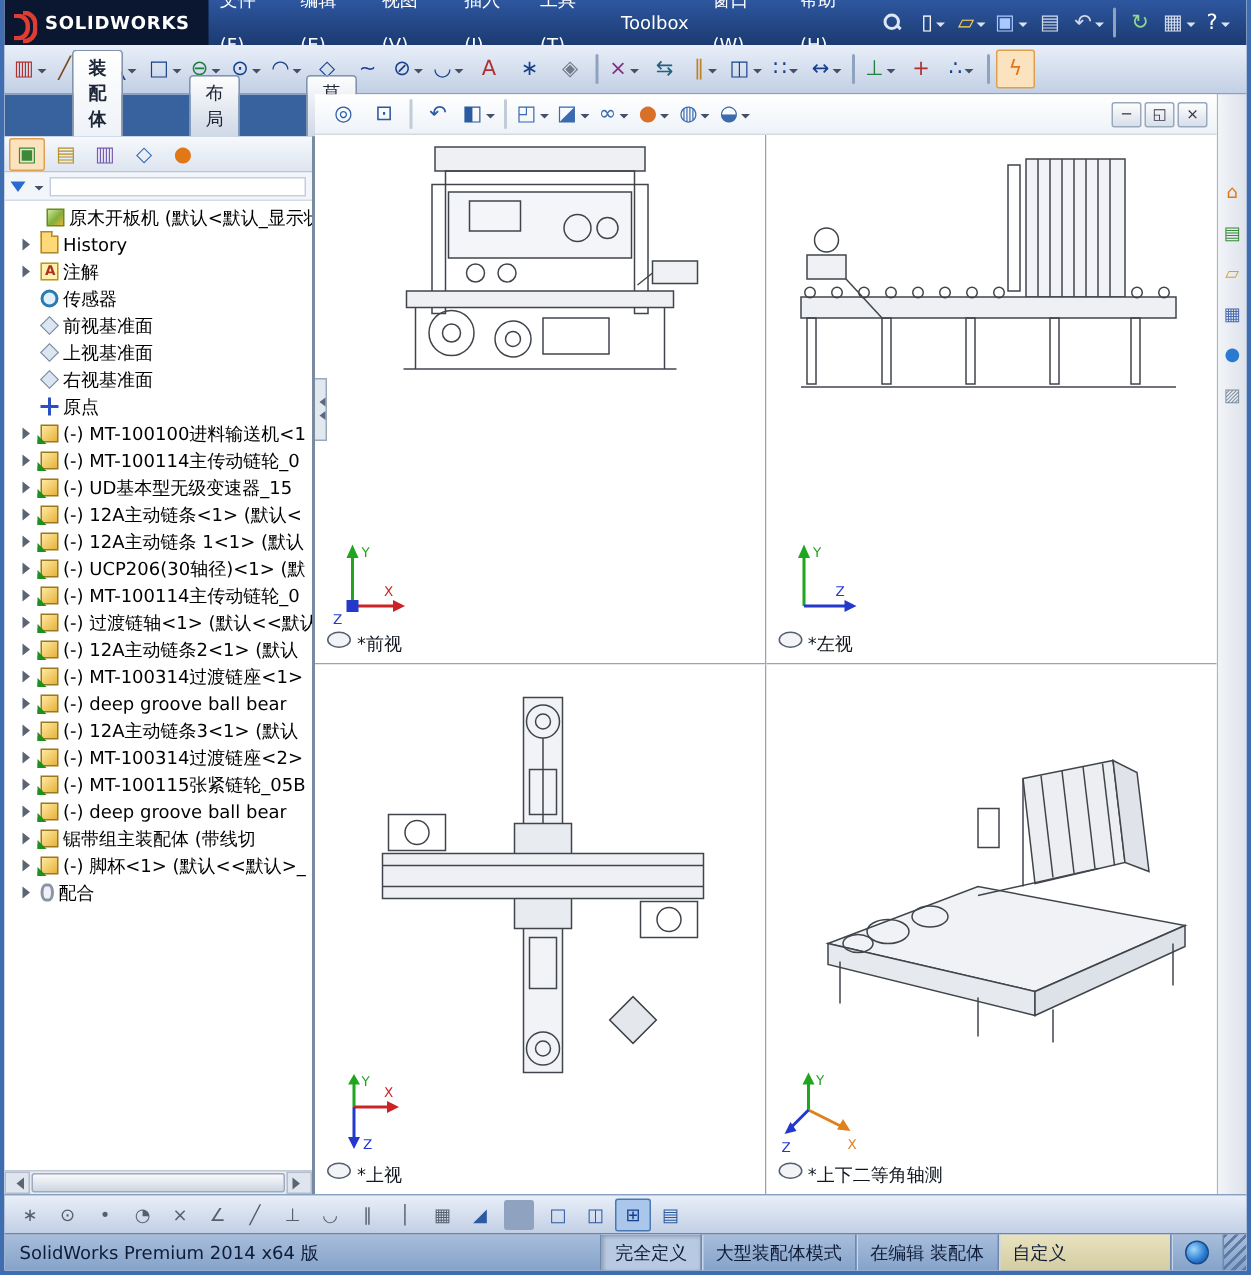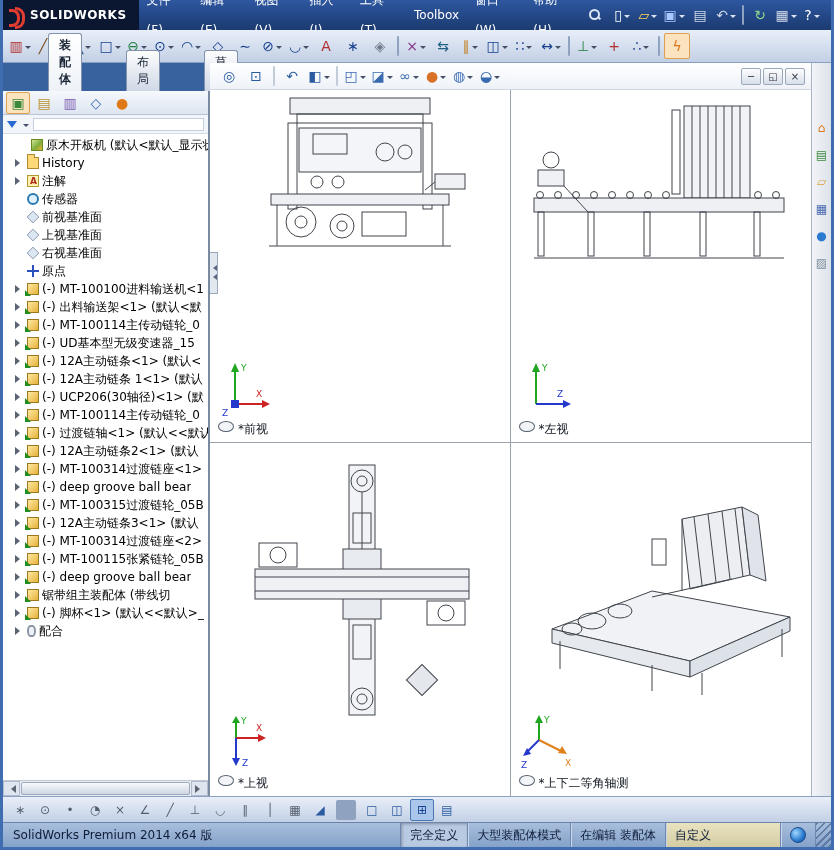--- a/index.html
+++ b/index.html
@@ -461,25 +461,20 @@
             <span class="ticon" data-icon="origin-icon"></span>
             <span class="tlabel">原点</span>
           </div>
 
           <div class="tree-row" data-level="1">
             <span class="tw" data-arrow="true"></span>
             <span class="ticon" data-icon="assembly-icon"></span>
             <span class="tlabel">(-) MT-100100进料输送机&lt;1</span>
           </div>
 
-          <div class="tree-row" data-level="1">
-            <span class="tw" data-arrow="true"></span>
-            <span class="ticon" data-icon="assembly-icon"></span>
-            <span class="tlabel">(-) 出料输送架&lt;1&gt; (默认&lt;默</span>
-          </div>
 
           <div class="tree-row" data-level="1">
             <span class="tw" data-arrow="true"></span>
             <span class="ticon" data-icon="part-icon"></span>
             <span class="tlabel">(-) MT-100114主传动链轮_0</span>
           </div>
 
           <div class="tree-row" data-level="1">
             <span class="tw" data-arrow="true"></span>
             <span class="ticon" data-icon="assembly-icon"></span>
@@ -527,25 +522,20 @@
             <span class="ticon" data-icon="part-icon"></span>
             <span class="tlabel">(-) MT-100314过渡链座&lt;1&gt;</span>
           </div>
 
           <div class="tree-row" data-level="1">
             <span class="tw" data-arrow="true"></span>
             <span class="ticon" data-icon="part-icon"></span>
             <span class="tlabel">(-) deep groove ball bear</span>
           </div>
 
-          <div class="tree-row" data-level="1">
-            <span class="tw" data-arrow="true"></span>
-            <span class="ticon" data-icon="part-icon"></span>
-            <span class="tlabel">(-) MT-100315过渡链轮_05B</span>
-          </div>
 
           <div class="tree-row" data-level="1">
             <span class="tw" data-arrow="true"></span>
             <span class="ticon" data-icon="part-icon"></span>
             <span class="tlabel">(-) 12A主动链条3&lt;1&gt; (默认</span>
           </div>
 
           <div class="tree-row" data-level="1">
             <span class="tw" data-arrow="true"></span>
             <span class="ticon" data-icon="part-icon"></span>

